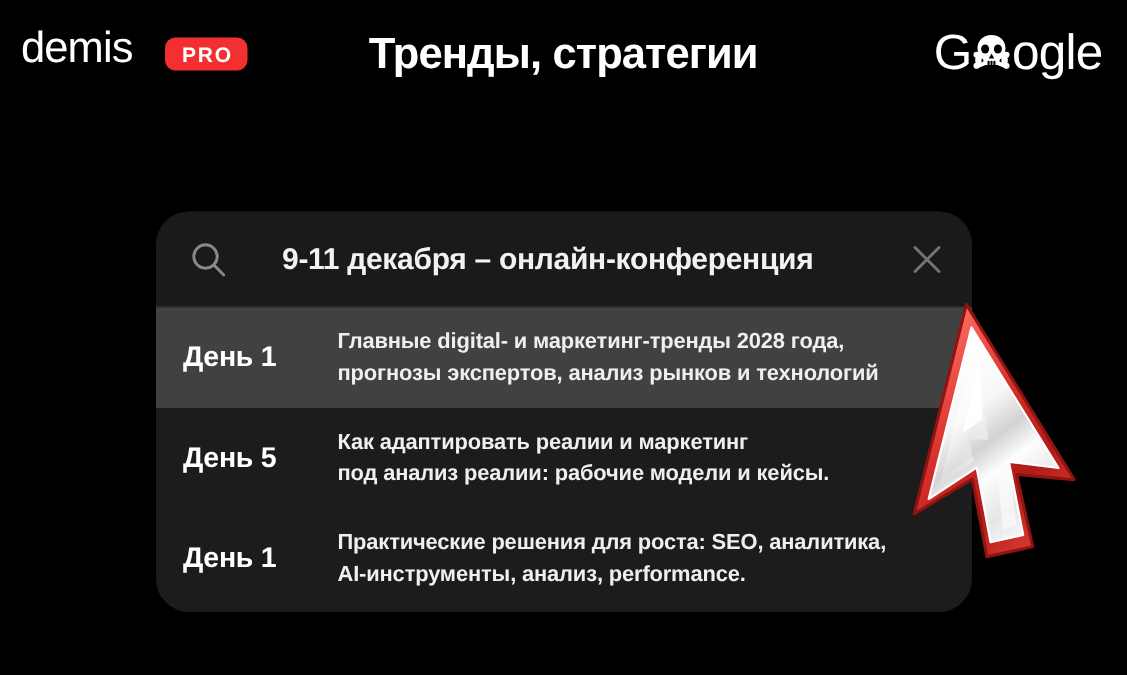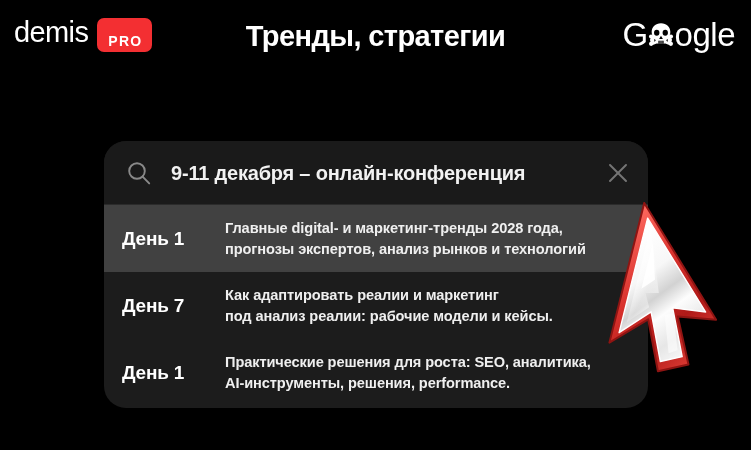--- a/index.html
+++ b/index.html
@@ -15,36 +15,36 @@
     position:relative;
     font-family:"Liberation Sans","DejaVu Sans",sans-serif;
     color:#fff;
     -webkit-font-smoothing:antialiased;
   }
 
   
   .brand {
     position:absolute;
     left:14px; top:18px;
-    display:flex; align-items:flex-start; gap:9px;
+    display:flex; align-items:flex-end; gap:22px;
   }
   .brand-word {
     font-size:29px;
     font-weight:400;
     letter-spacing:-0.6px;
     color:#ffffff;
     line-height:1;
   }
   .pro-badge {
     background:#f32f32;
     color:#ffffff;
     font-size:14px;
     font-weight:700;
     letter-spacing:1.2px;
-    padding:16px 10px 4px 11px;
+    padding:4px 10px 4px 11px;
     border-radius:7px;
     line-height:1;
   }
 
   
   .glogo {
     position:absolute;
     right:16px; top:18px;
     display:flex; align-items:center;
     font-size:33px;
@@ -99,21 +99,21 @@
   .search-row::after {
     content:"";
     position:absolute;
     left:0; right:0; bottom:0;
     height:1px;
     background:#2b2b2b;
   }
   .search-icon { flex:0 0 auto; width:26px; height:26px; opacity:.62; }
   .search-text {
     flex:1 1 auto;
-    margin-left:19px;
+    margin-left:36px;
     font-size:20px;
     font-weight:700;
     letter-spacing:-0.2px;
     color:#f2f2f2;
     white-space:nowrap;
     overflow:hidden;
   }
   .close-icon { flex:0 0 auto; width:24px; height:24px; opacity:.5; cursor:pointer; }
 
   
@@ -218,32 +218,32 @@
 
     <div class="row active">
       <span class="row-day">День 1</span>
       <span class="row-desc">
         <span class="ln">Главные digital- и маркетинг-тренды 2028 года,</span>
         <span class="ln">прогнозы экспертов, анализ рынков и технологий</span>
       </span>
     </div>
 
     <div class="row">
-      <span class="row-day">День 7</span>
+      <span class="row-day">День 5</span>
       <span class="row-desc">
         <span class="ln">Как адаптировать реалии и маркетинг</span>
         <span class="ln">под анализ реалии: рабочие модели и кейсы.</span>
       </span>
     </div>
 
     <div class="row">
       <span class="row-day">День 1</span>
       <span class="row-desc">
         <span class="ln">Практические решения для роста: SEO, аналитика,</span>
-        <span class="ln">AI-инструменты, решения, performance.</span>
+        <span class="ln">AI-инструменты, анализ, performance.</span>
       </span>
     </div>
 
   </div>
 </div>
 
 <div class="cursor-3d">
   <svg viewBox="0 0 132 190" width="132" height="190" aria-hidden="true">
     <defs>
       <linearGradient id="glassBody" x1="0.15" y1="0" x2="0.85" y2="1">

